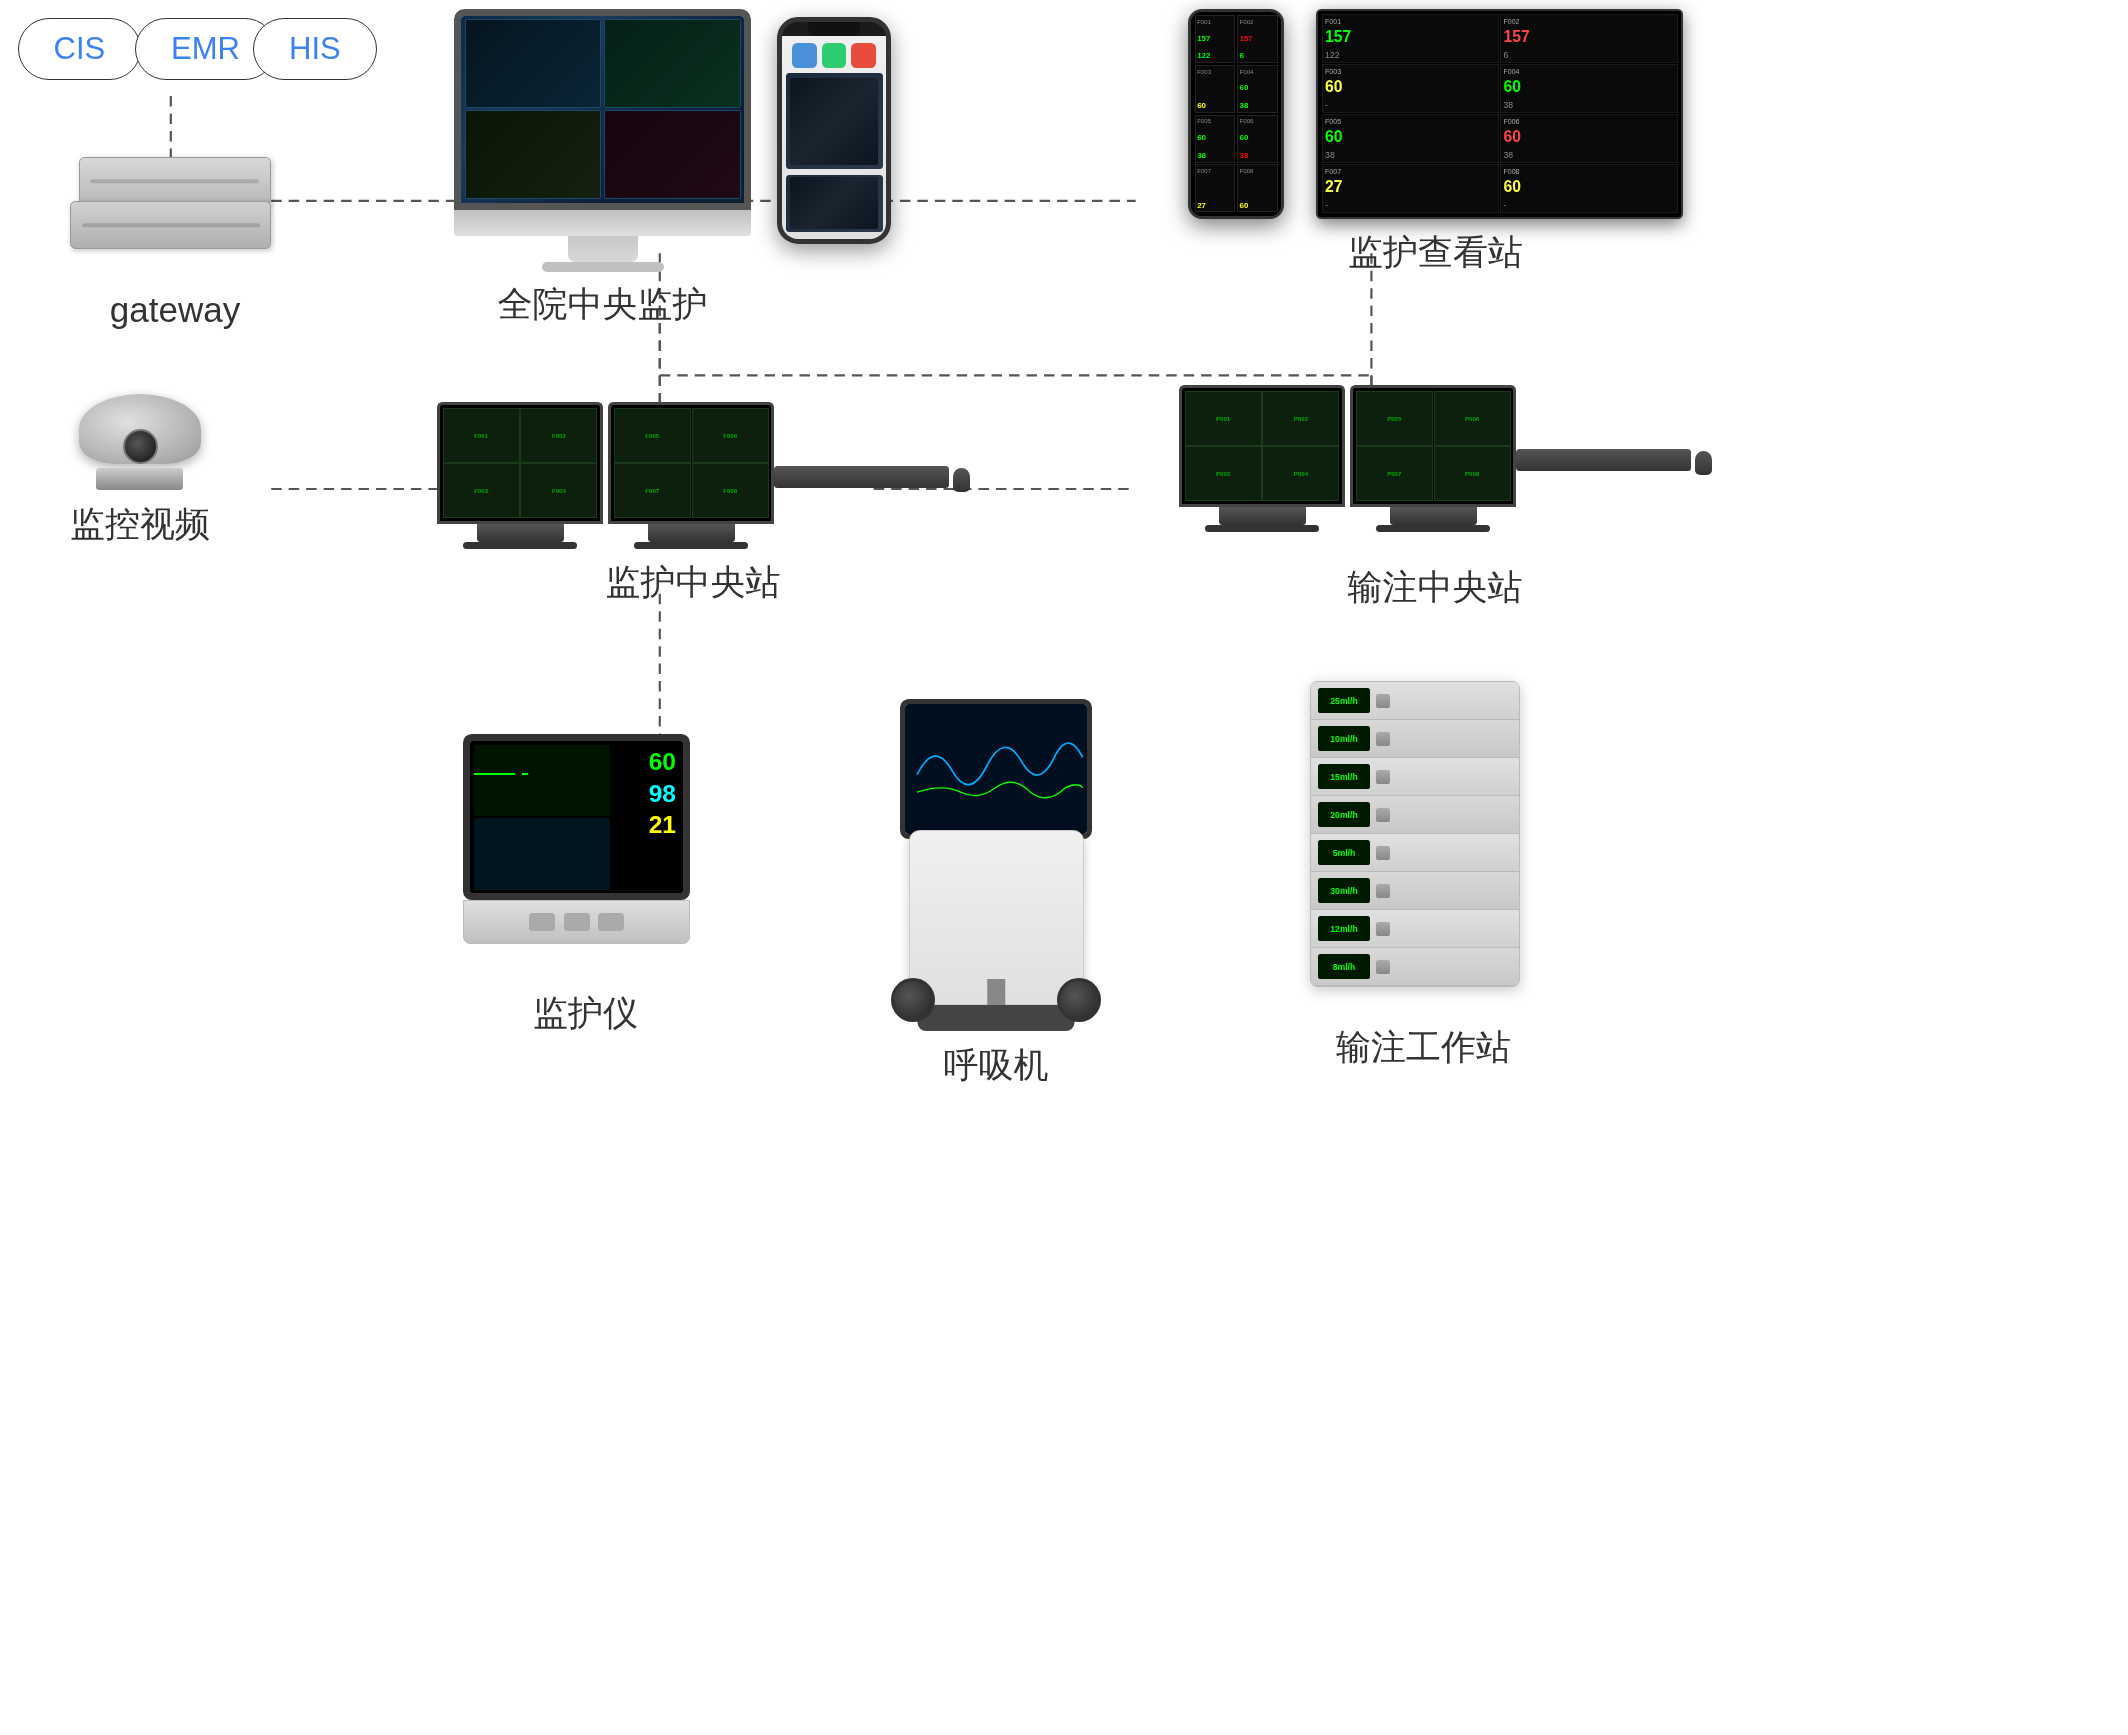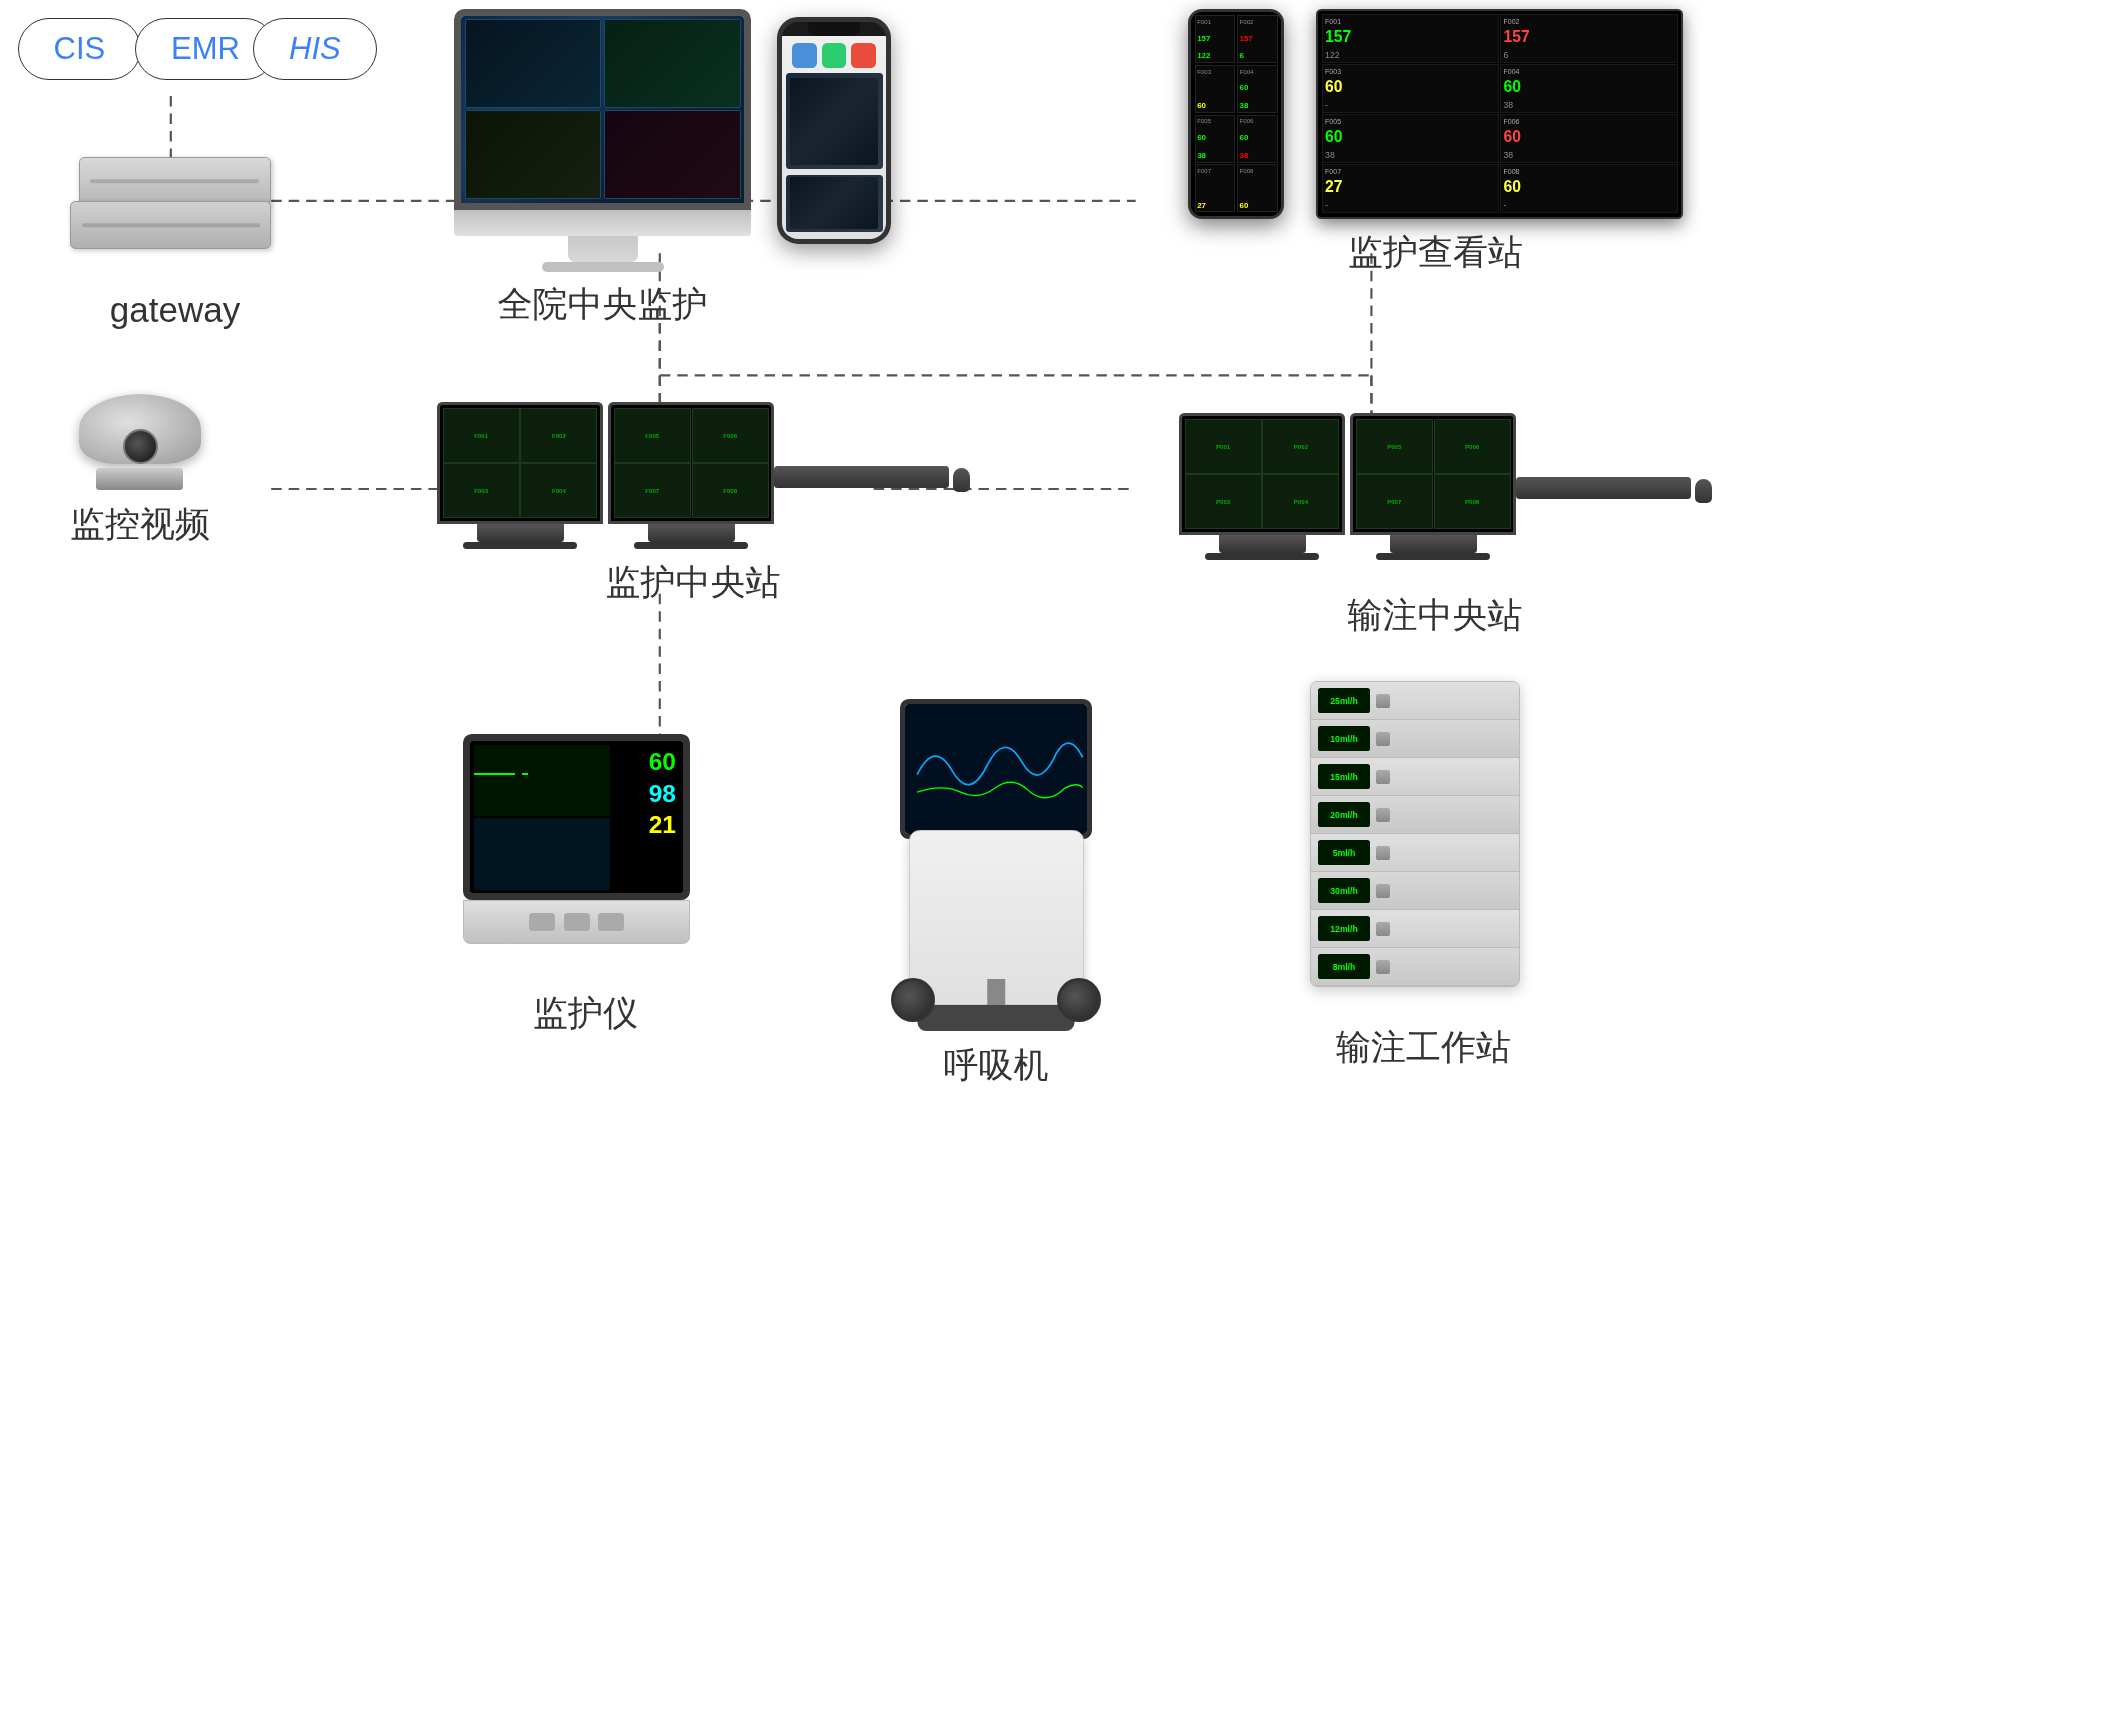--- a/index.html
+++ b/index.html
@@ -665,21 +665,21 @@
     <line x1="755" y1="430" x2="1570" y2="430" stroke="#555" stroke-width="2.5" stroke-dasharray="12,8"></line>
     <line x1="1570" y1="430" x2="1570" y2="560" stroke="#555" stroke-width="2.5" stroke-dasharray="12,8"></line>
 
     <line x1="1570" y1="290" x2="1570" y2="560" stroke="#555" stroke-width="2.5" stroke-dasharray="12,8"></line>
   </svg>
 
   <div class="pill" style="left: 17.5px; top: 17.5px;">CIS</div>
 
   <div class="pill" style="left: 135px; top: 17.5px;">EMR</div>
 
-  <div class="pill" style="left: 253px; top: 17.5px; font-style: italic;">HIS</div>
+  <div class="pill" style="left: 253px; top: 17.5px;">HIS</div>
 
   <div class="node" style="left: 70px; top: 157px;">
     <div class="device-img">
       <div class="gateway-stack">
         <div class="rack1"></div>
         <div class="rack2"></div>
       </div>
     </div>
     <div class="label-text">gateway</div>
   </div>
@@ -871,21 +871,21 @@
           </div>
           <div class="monitor-stand-base"></div>
           <div class="monitor-foot"></div>
         </div>
       </div>
       <div class="keyboard-mouse"></div>
     </div>
     <div class="label-text">监护中央站</div>
   </div>
 
-  <div class="node" style="left: 1179px; top: 413px; gap: 32px;">
+  <div class="node" style="left: 1179px; top: 385px; gap: 32px;">
     <div class="device-img">
       <div class="dual-monitor">
         <div class="monitor-unit">
           <div class="monitor-screen">
             <div class="monitor-cell">
                 <span class="monitor-cell-label">P001</span>
               </div>
             <div class="monitor-cell">
                 <span class="monitor-cell-label">P002</span>
               </div>

